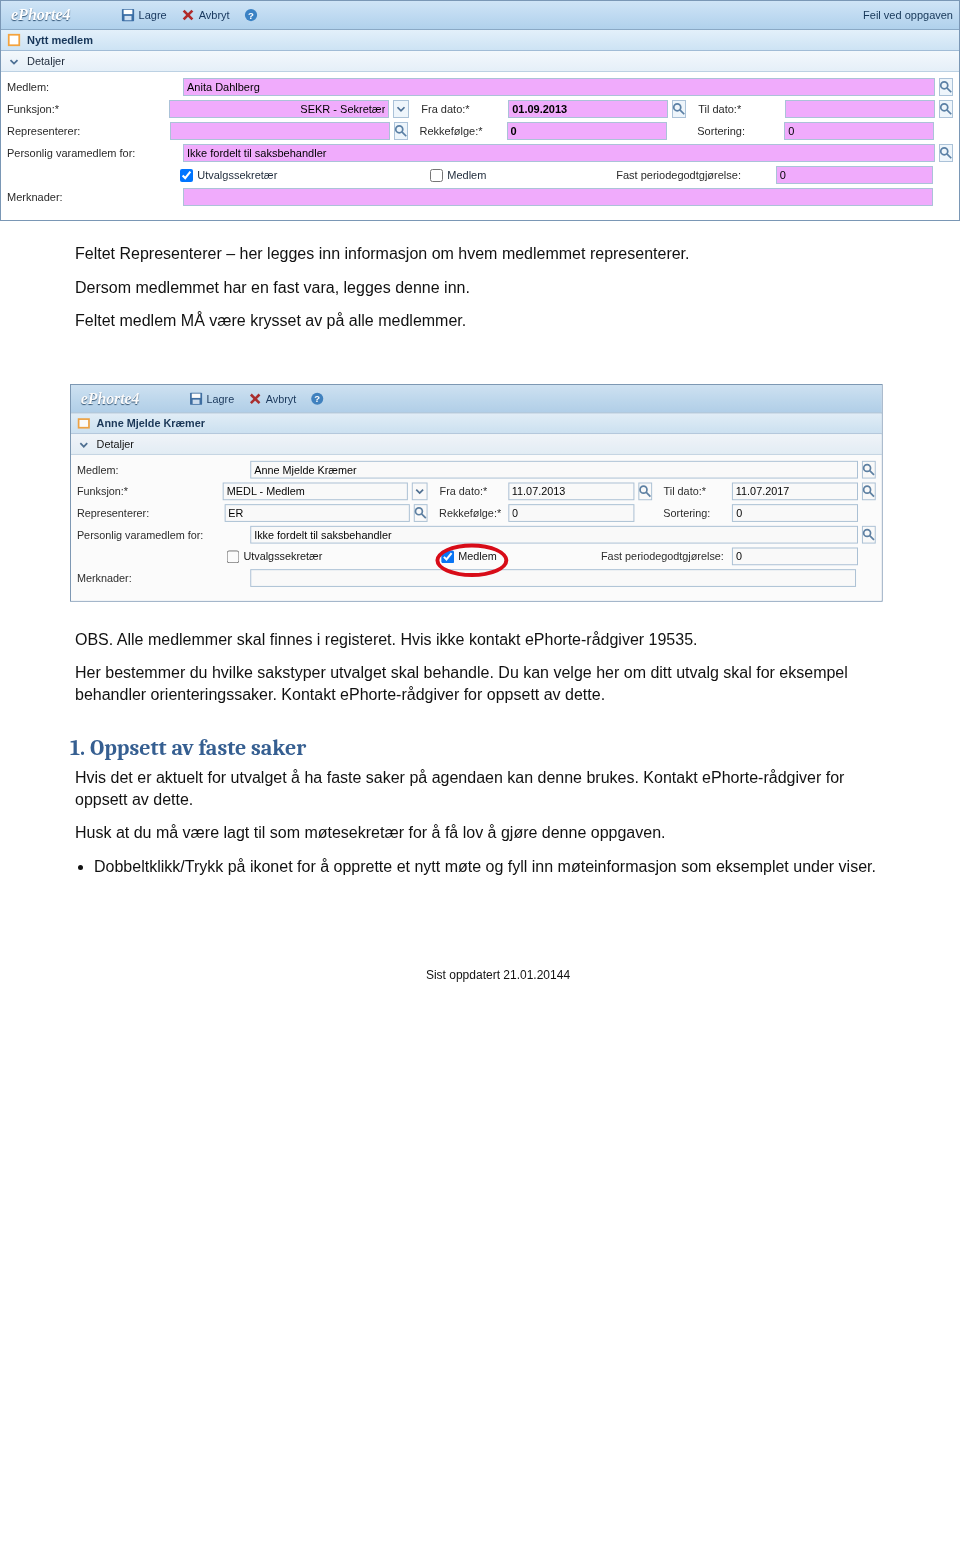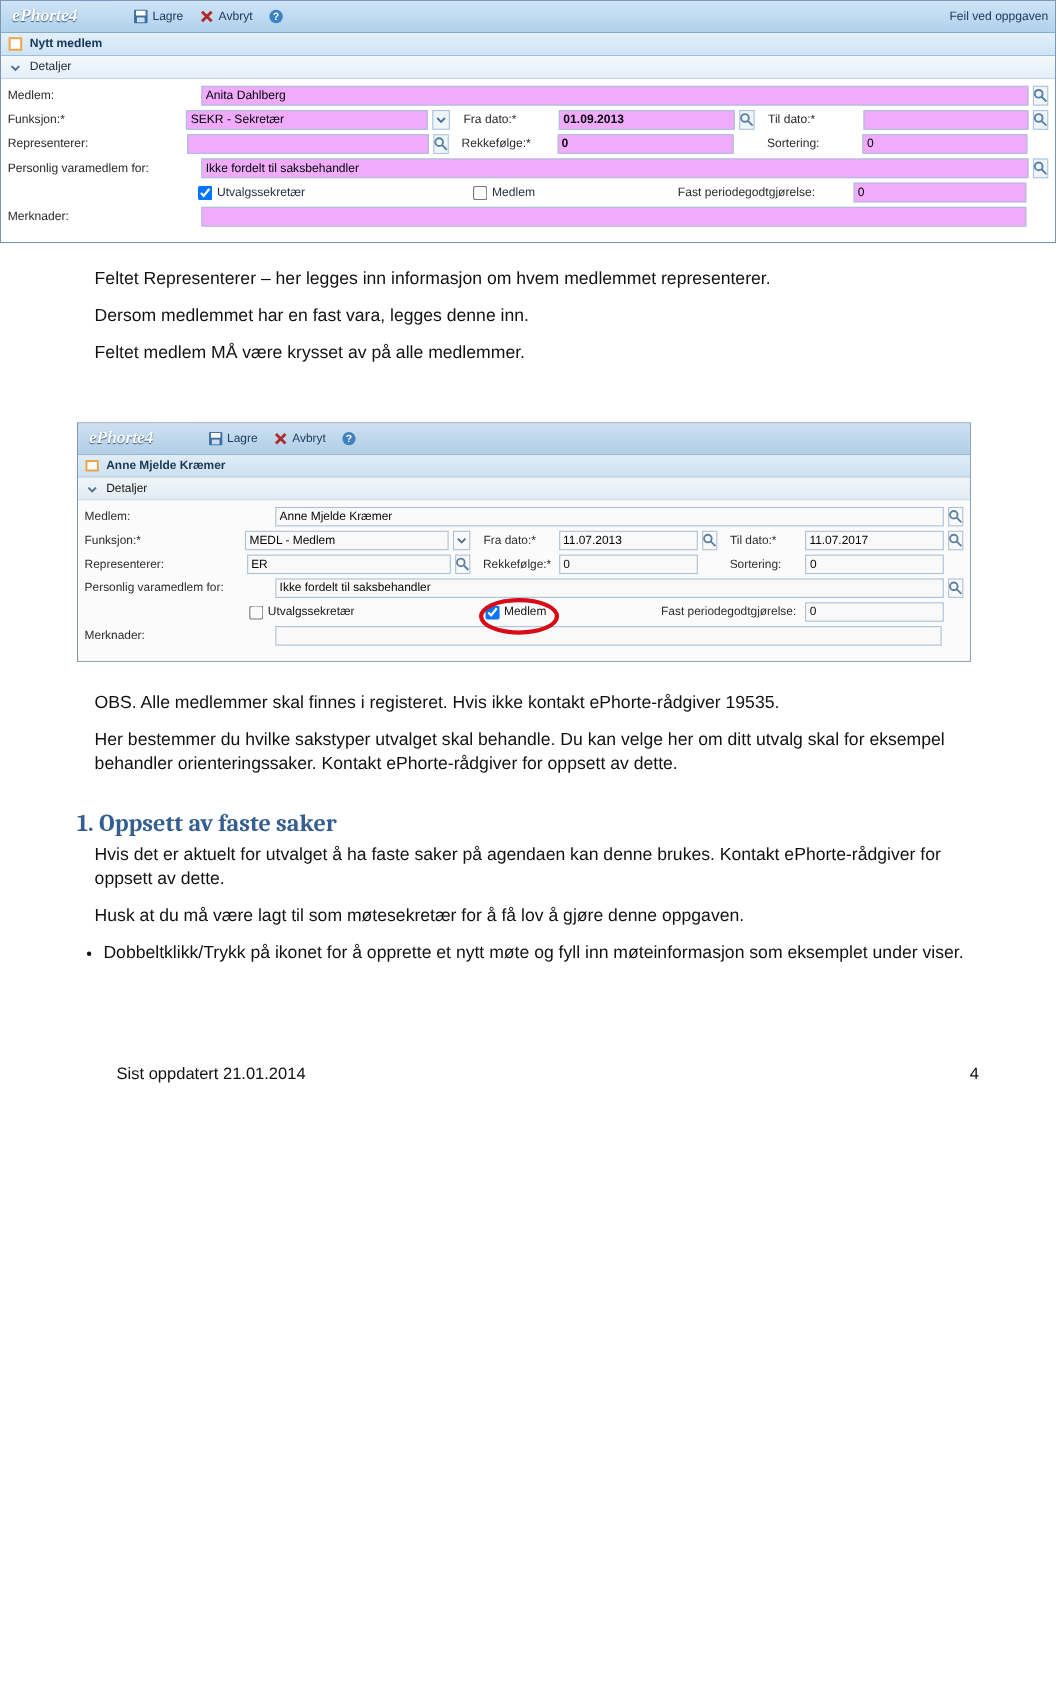--- a/index.html
+++ b/index.html
@@ -94,21 +94,21 @@
   .inp.look { width: 14px; border:1px solid #abc2d8; background:#eef5fb; display:inline-flex; align-items:center; justify-content:center; cursor:pointer;}
   .inp.dd  { width: 16px; border:1px solid #abc2d8; background:#eef5fb; display:inline-flex; align-items:center; justify-content:center; cursor:pointer;}
   .chk { width: 13px; height: 13px; }
   .chkwrap { display:inline-flex; align-items:center; gap:4px; }
   .c1 { flex: 1; }
   .c2 { width: 160px; font-weight: bold; }
   .c3 { width: 160px; }
 
   
   .doc { padding: 20px 60px 30px 70px; font-size: 16px; line-height: 1.35; }
-  .doc p { margin: 0 0 12px 16px; }
+  .doc p { margin: 0 0 12px 5px; }
   h2.sec {
     font-family: Cambria, Georgia, "Times New Roman", serif;
     color: #365f91;
     font-size: 22px;
     font-weight: 600;
     margin: 28px 0 4px 0;
   }
   .doc ul { margin: 8px 0 0 24px; }
 
   
@@ -126,23 +126,23 @@
     position: absolute;
     border: 4px solid #e30613;
     border-radius: 50%;
     width: 74px; height: 34px;
     pointer-events: none;
   }
 
   
   .footer {
     display: flex;
-    justify-content: space-between;
+    justify-content: center;
     padding: 60px 70px 20px 70px;
-    font-size: 15px;
+    font-size: 12px;
     margin-left: 36px;
   }
 </style>
 </head>
 <body>
 
 <div class="app">
 
   <div class="toolbar">
     <span class="logo-wrap">
@@ -207,21 +207,21 @@
       <span class="inp look">
         <svg class="ic" viewBox="0 0 16 16">
             <circle cx="6" cy="6" r="4" fill="none" stroke="#5b80a5" stroke-width="2"></circle>
             <line x1="9" y1="9" x2="14" y2="14" stroke="#5b80a5" stroke-width="2"></line>
           </svg>
       </span>
     </div>
 
     <div class="row">
       <span class="lab col0">Funksjon:*</span>
-      <input class="inp" style="flex: 0 0 220px;" value="SEKR - Sekretær">
+      <input class="inp" style="flex: 0 0 220px; text-align: right;" value="SEKR - Sekretær">
       <span class="inp dd">
         <svg class="ic" viewBox="0 0 16 16">
             <polyline points="4,6 8,10 12,6" fill="none" stroke="#4c6f94" stroke-width="2"></polyline>
           </svg>
       </span>
       <span class="lab colm" style="margin-left:8px">Fra dato:*</span>
       <input class="inp c2" value="01.09.2013" style="">
       <span class="inp look">
         <svg class="ic" viewBox="0 0 16 16">
             <circle cx="6" cy="6" r="4" fill="none" stroke="#5b80a5" stroke-width="2"></circle>

